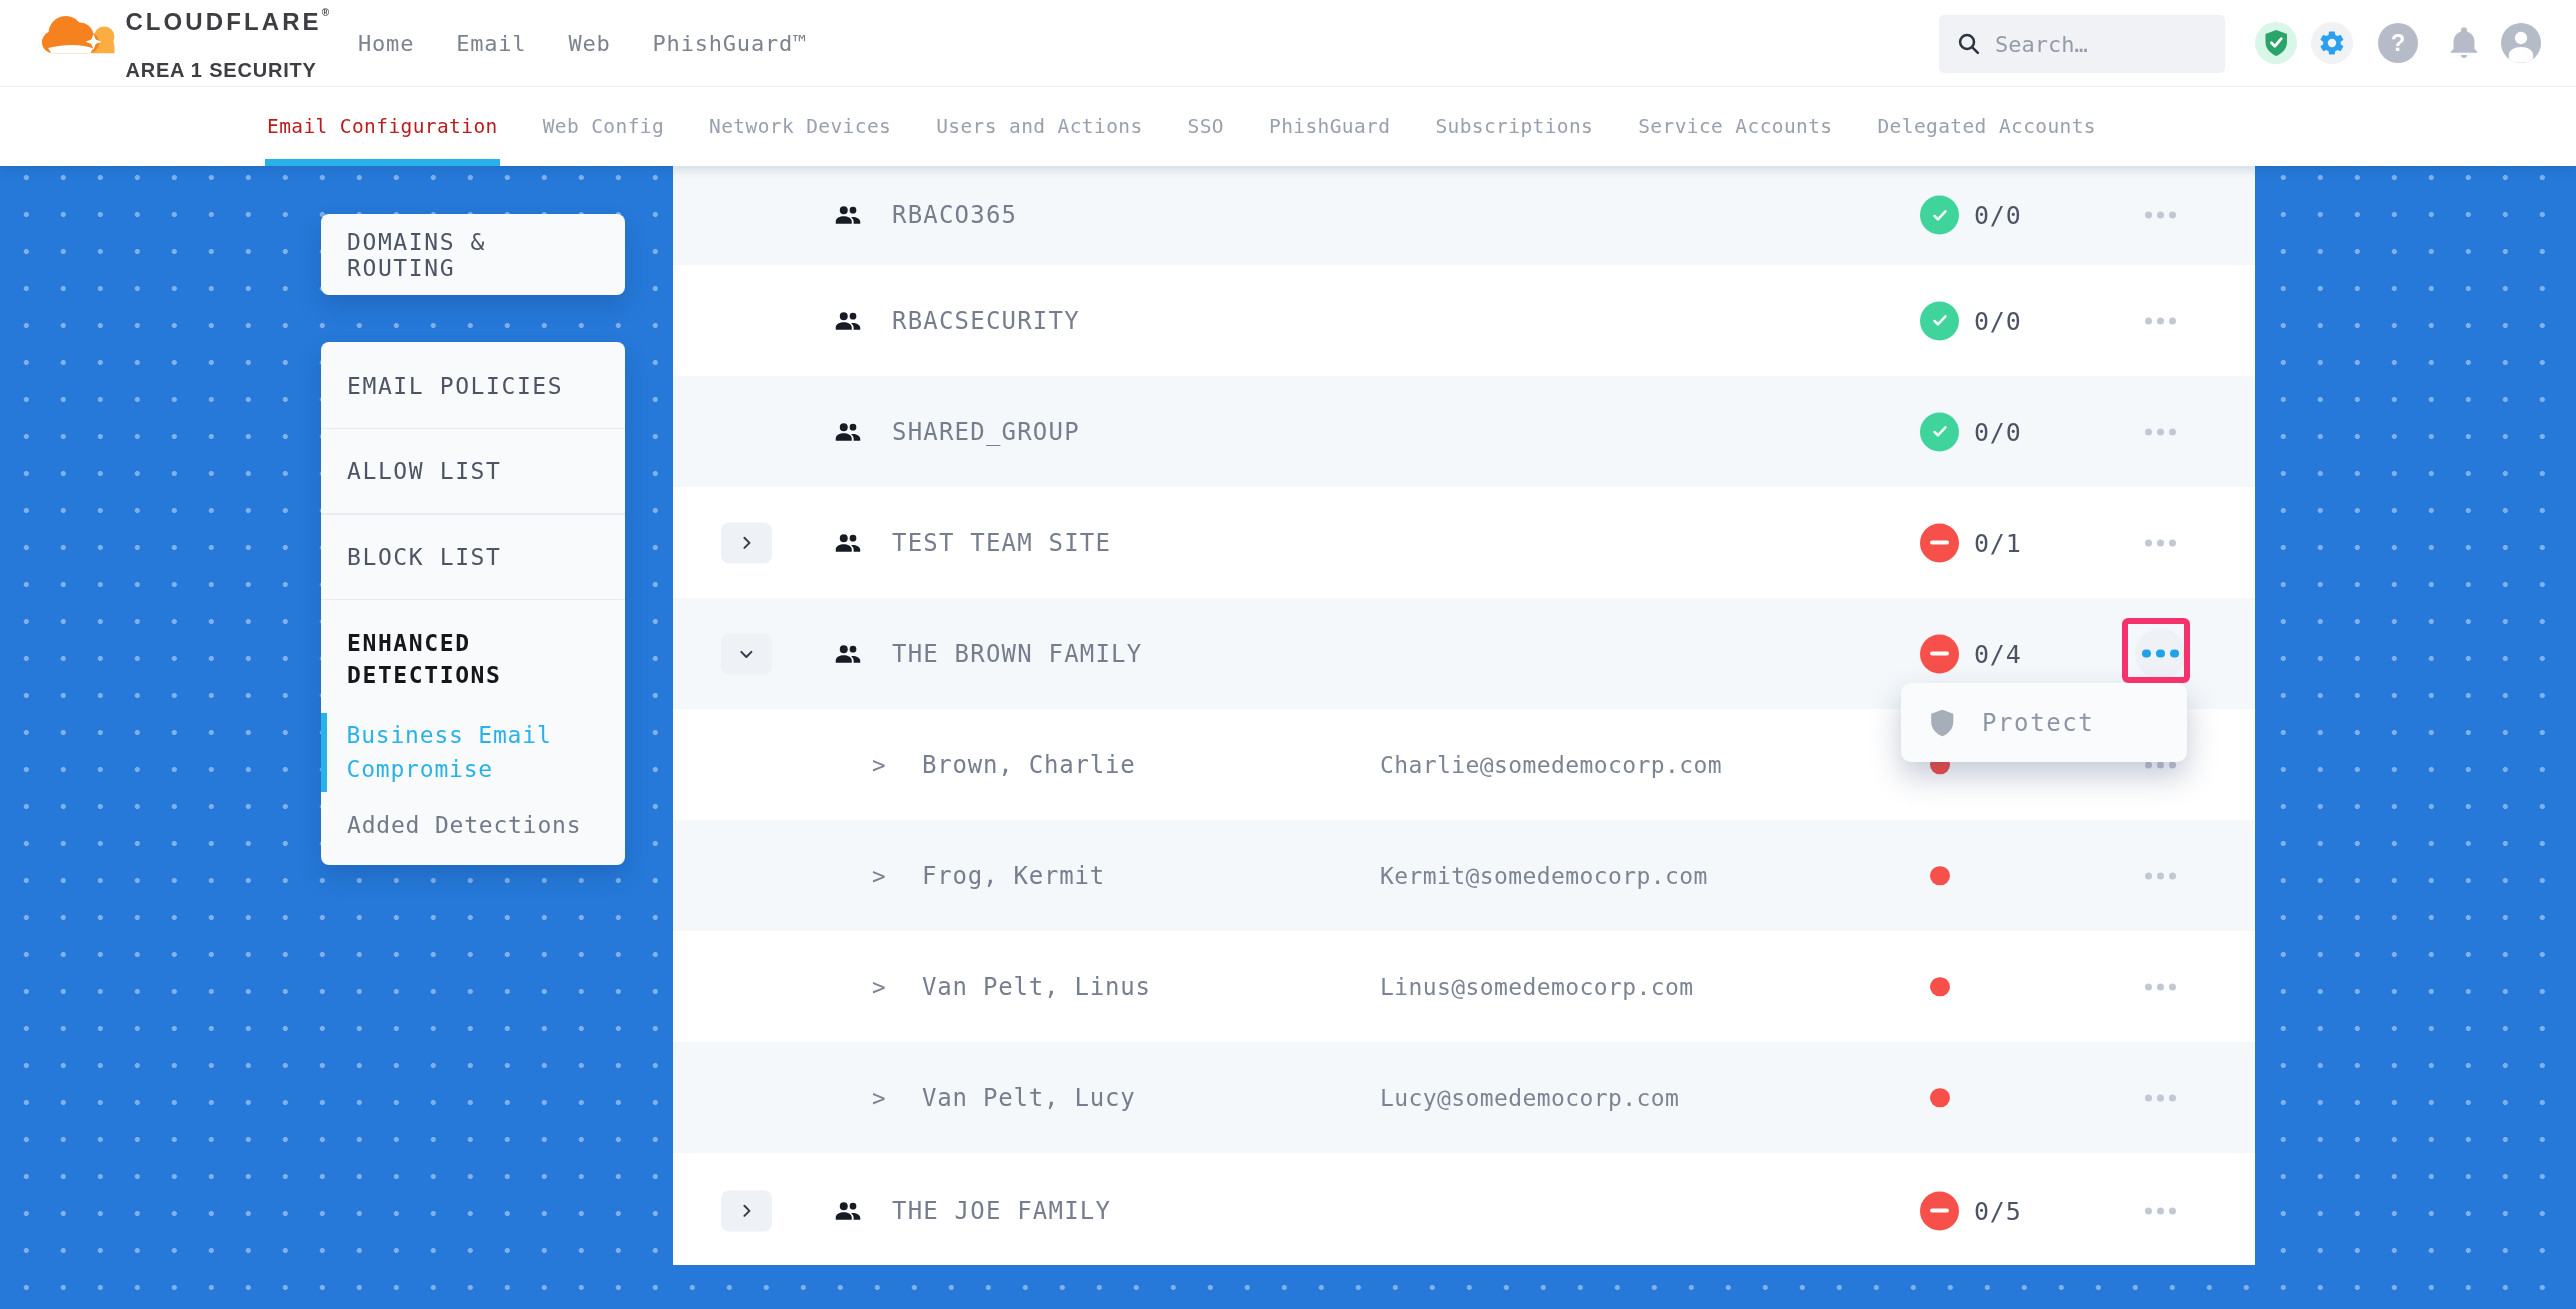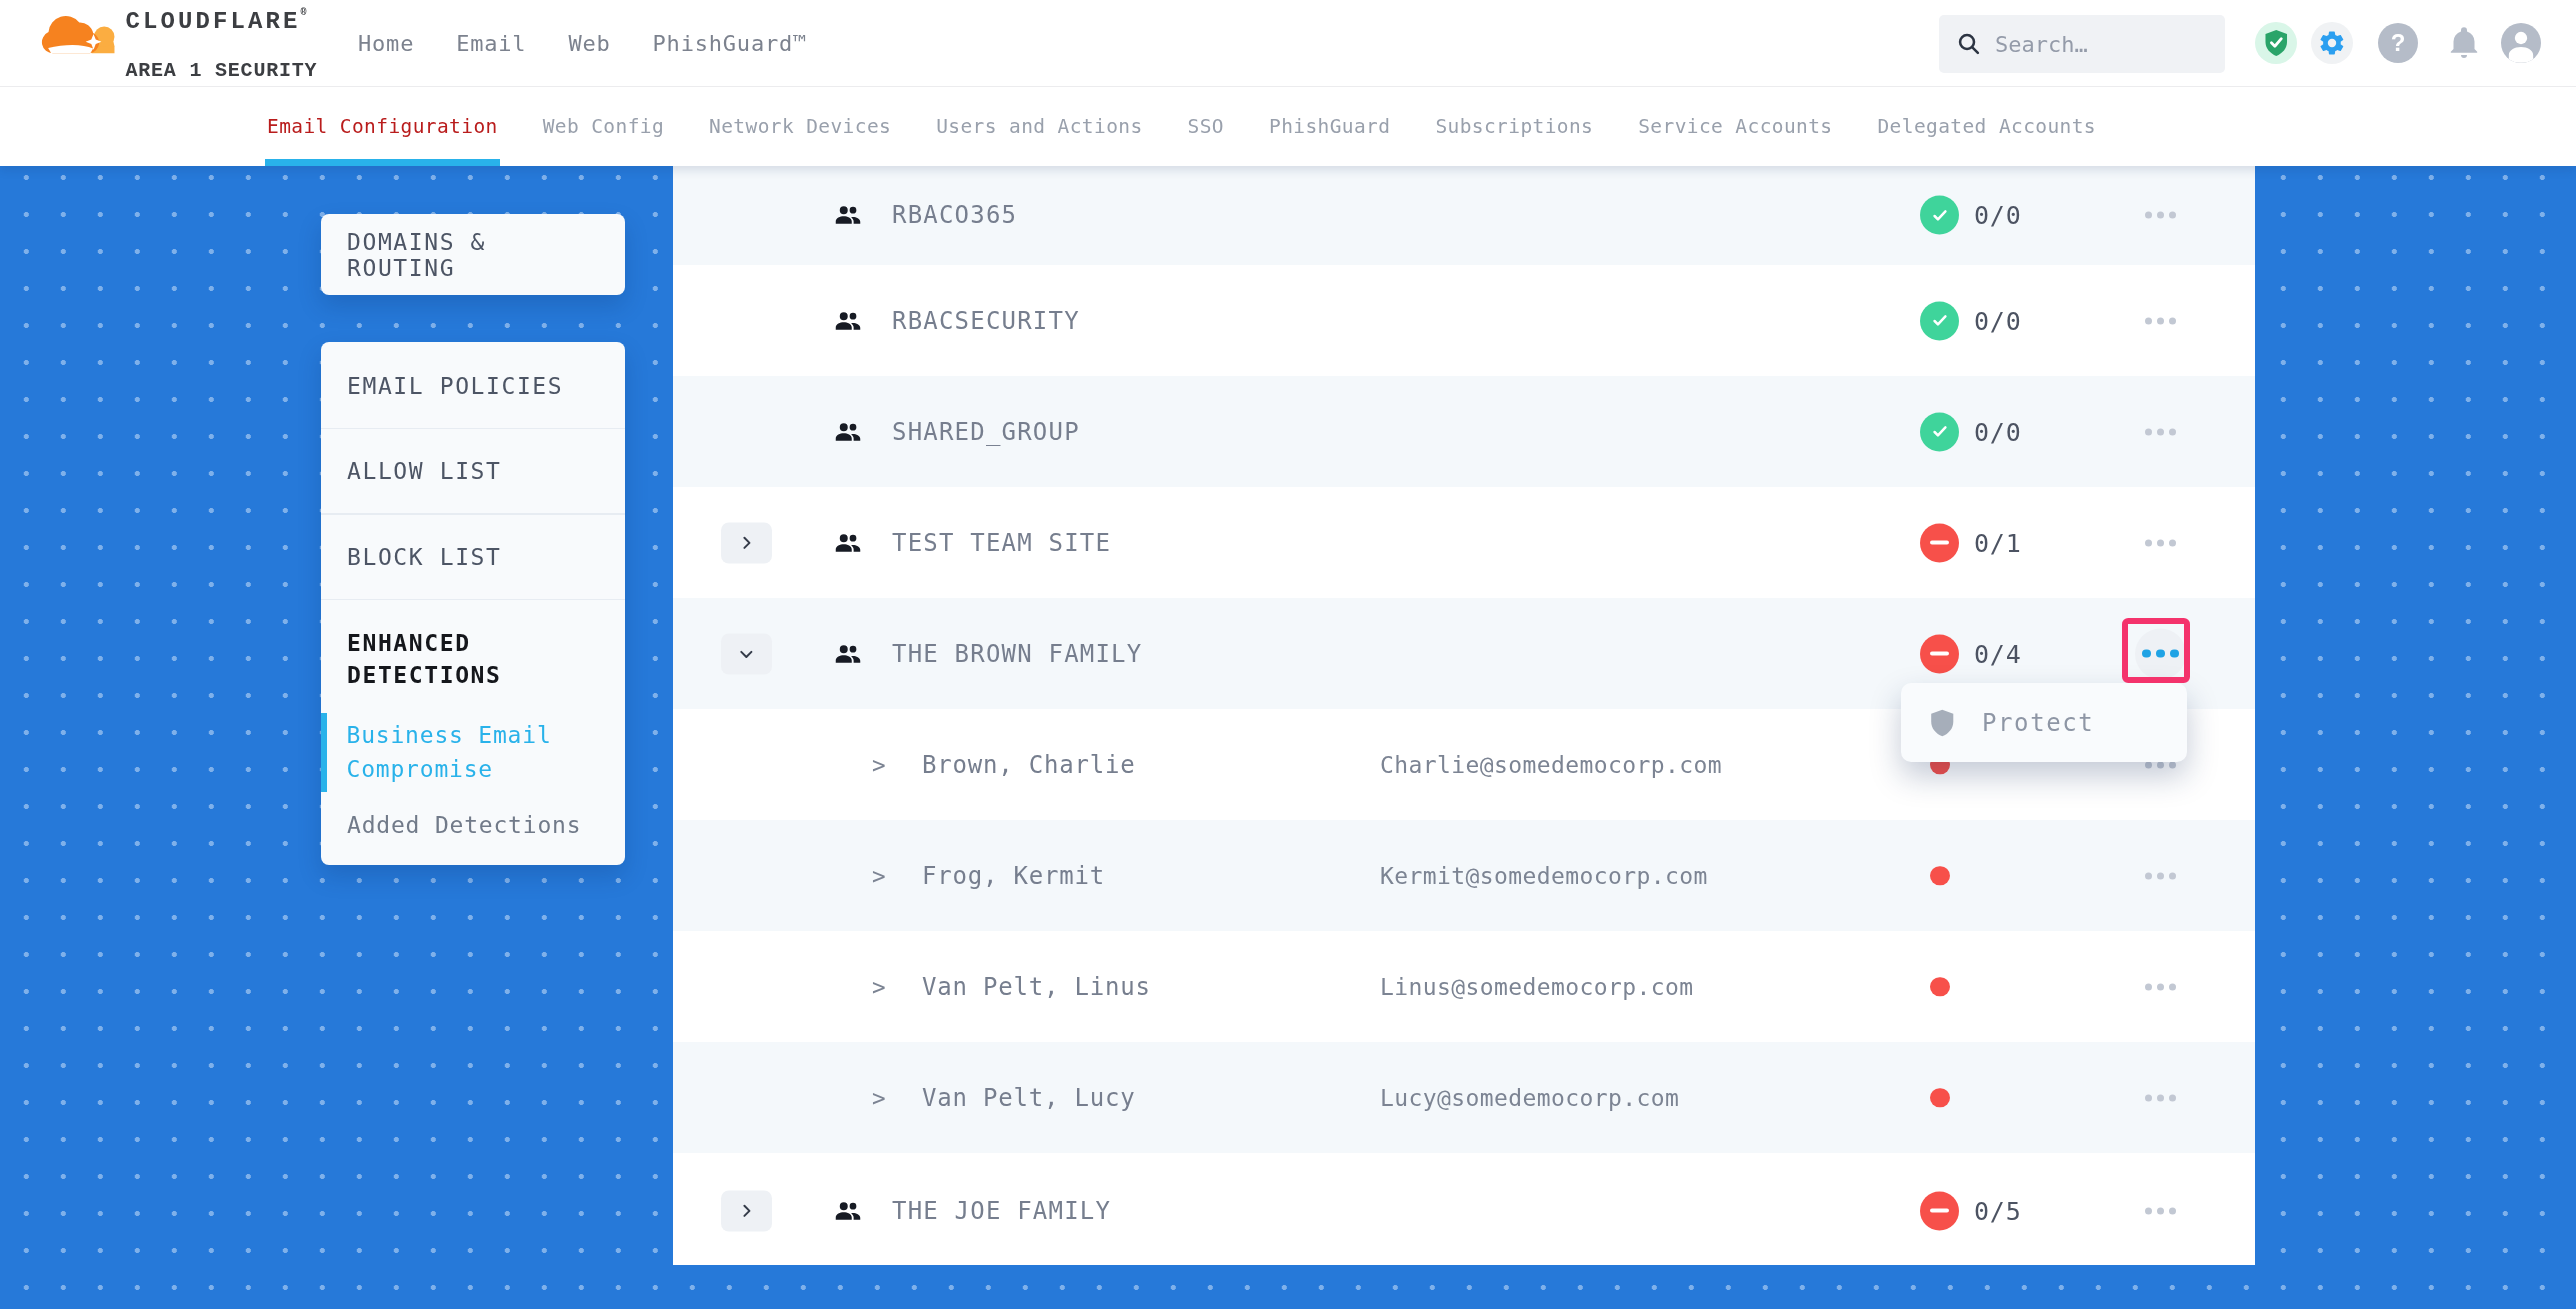--- a/index.html
+++ b/index.html
@@ -6,21 +6,21 @@
   html,body{margin:0;background:#1e63b4}
   body{font-family:"DejaVu Sans Mono",monospace}
   .page{position:relative;width:2576px;height:1309px;overflow:hidden;
     background-color:#2679d9;
     background-image:radial-gradient(circle, rgba(186,214,246,.6) 2.3px, rgba(186,214,246,0) 2.8px);
     background-size:37px 37px;background-position:7.8px 11px;}
   
   .header{position:absolute;left:0;top:0;width:100%;height:87px;background:#fff;z-index:10;border-bottom:1.6px solid #ececee}
   .brand{position:absolute;left:41px;top:6.2px;display:flex;align-items:flex-start}
   .logo{width:79px;height:45px;margin-top:4.7px}
-  .brand-text{margin-left:5.4px;font-family:Liberation Mono, monospace}
+  .brand-text{margin-left:5.4px;font-family:Liberation Sans, sans-serif}
   .bt1{font-weight:700;font-size:24px;color:#3c3e42;letter-spacing:3.1px;line-height:1.35}
   .bt1 .tm{font-size:10px;vertical-align:top;letter-spacing:0}
   .bt2{font-weight:700;font-size:20px;color:#3c3e42;letter-spacing:0.8px;margin-top:20px}
   .topnav{position:absolute;left:358px;top:0;height:87px;display:flex;align-items:center;gap:42px}
   .topnav .tnl{font-size:22px;color:#7c828e;letter-spacing:0.8px;cursor:pointer;white-space:nowrap}
   .search{position:absolute;left:1939px;top:15px;width:286px;height:58px;background:#f0f2f5;border-radius:5px;display:flex;align-items:center;padding-left:17px;gap:12.5px;cursor:text}
   .search input{border:none;background:transparent;outline:none;font-family:"DejaVu Sans Mono",monospace;font-size:22px;color:#4c5362;width:195px}
   .search input::placeholder{color:#949ba9}
   .hicon{position:absolute;width:42px;height:42px;border-radius:50%;display:flex;align-items:center;justify-content:center;cursor:pointer}
   .i-shield{left:2255px;top:22px;background:#d9f6e8}

